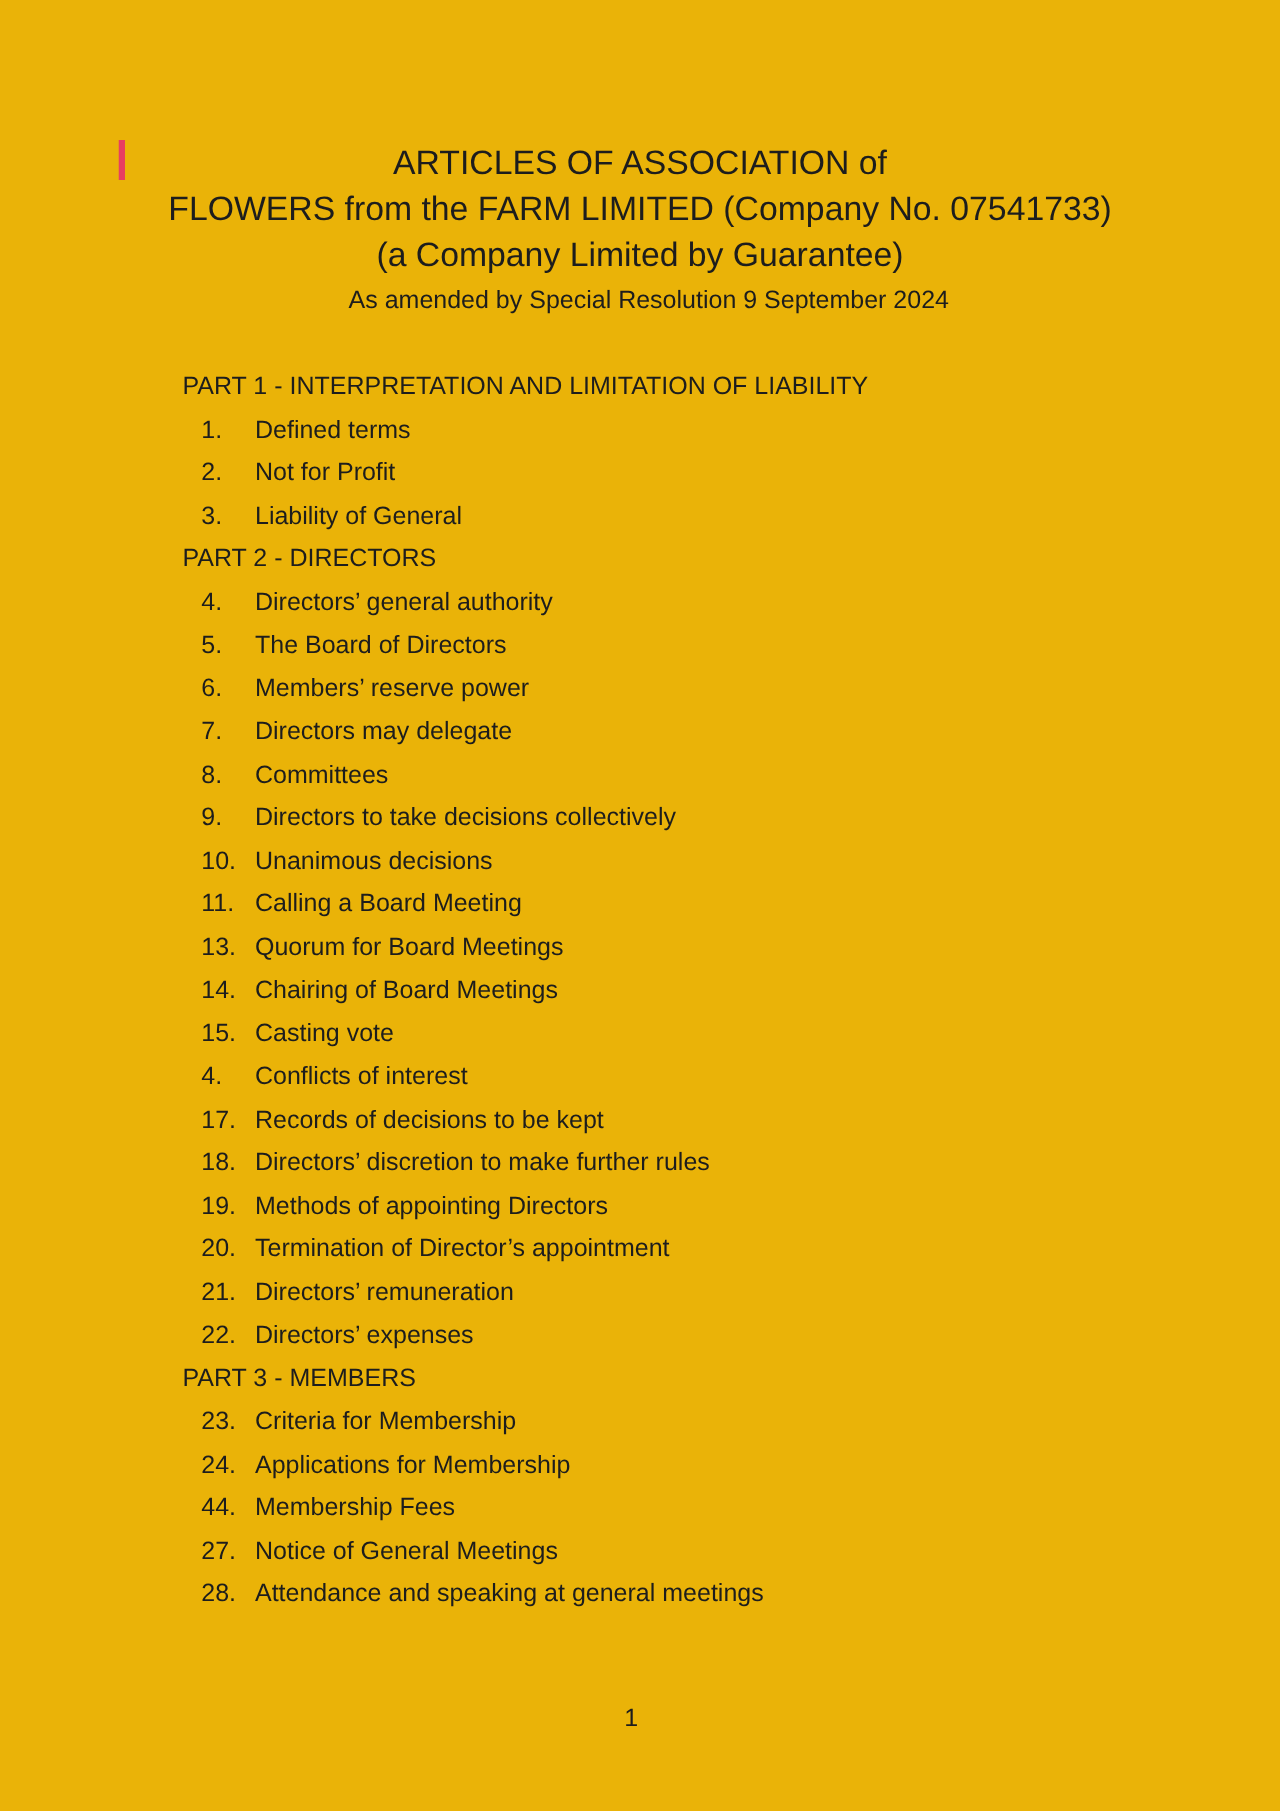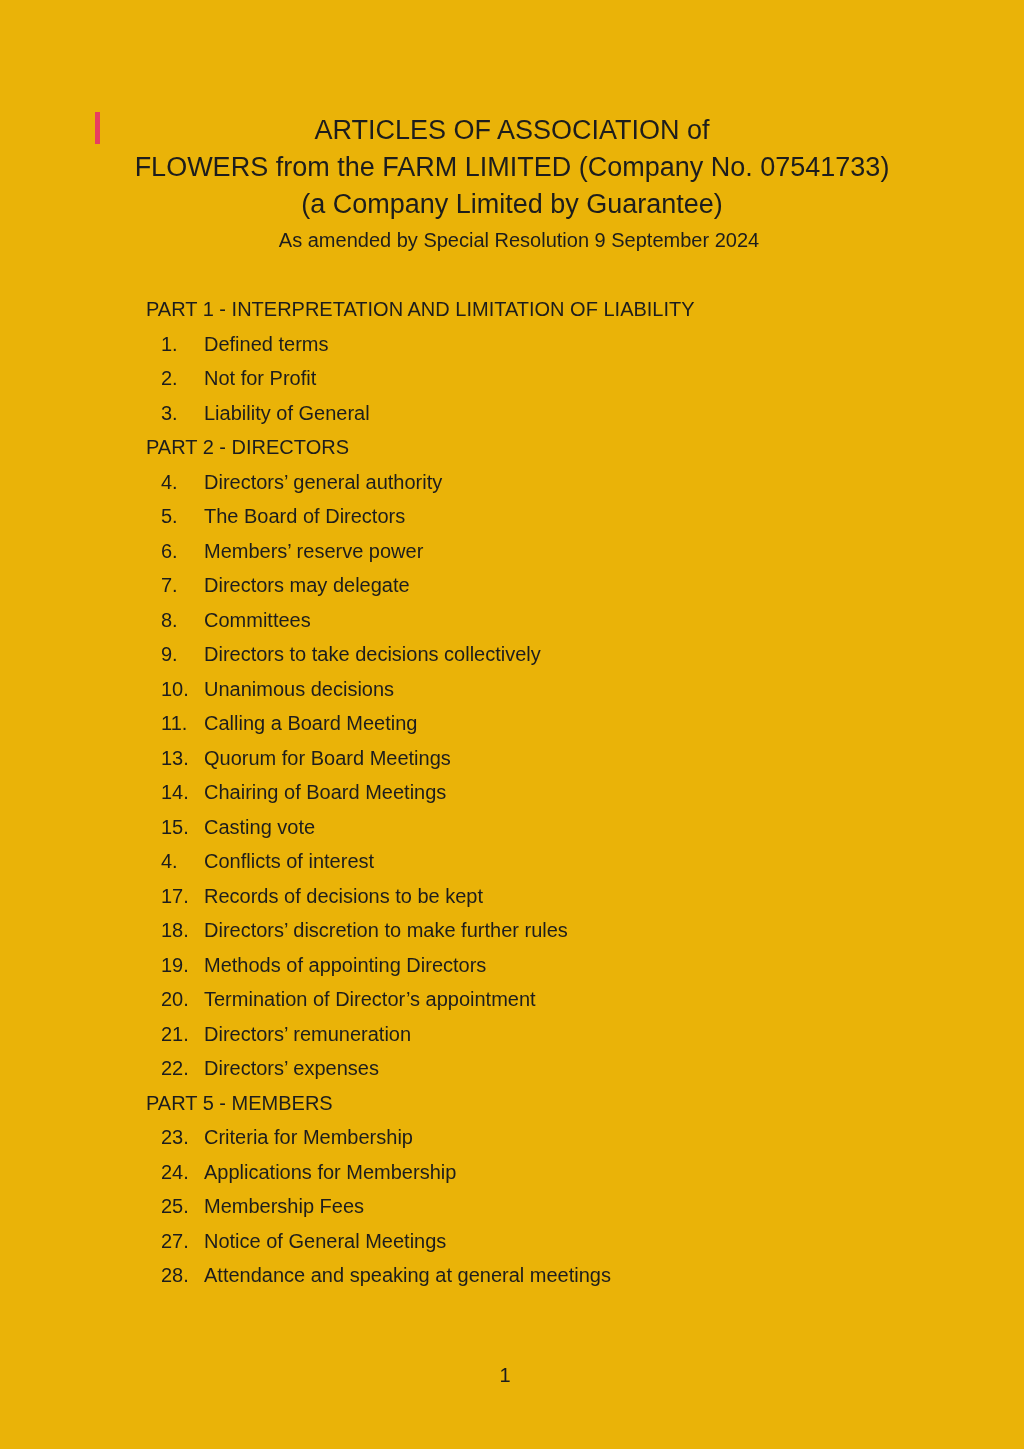--- a/index.html
+++ b/index.html
@@ -173,31 +173,31 @@
         <span class="toc-label">Termination of Director’s appointment</span>
       </div>
       <div class="toc-row toc-item">
         <span class="toc-num">21.</span>
         <span class="toc-label">Directors’ remuneration</span>
       </div>
       <div class="toc-row toc-item">
         <span class="toc-num">22.</span>
         <span class="toc-label">Directors’ expenses</span>
       </div>
-      <div class="toc-row toc-heading">PART 5 - MEMBERS</div>
+      <div class="toc-row toc-heading">PART 3 - MEMBERS</div>
       <div class="toc-row toc-item">
         <span class="toc-num">23.</span>
         <span class="toc-label">Criteria for Membership</span>
       </div>
       <div class="toc-row toc-item">
         <span class="toc-num">24.</span>
         <span class="toc-label">Applications for Membership</span>
       </div>
       <div class="toc-row toc-item">
-        <span class="toc-num">25.</span>
+        <span class="toc-num">44.</span>
         <span class="toc-label">Membership Fees</span>
       </div>
       <div class="toc-row toc-item">
         <span class="toc-num">27.</span>
         <span class="toc-label">Notice of General Meetings</span>
       </div>
       <div class="toc-row toc-item">
         <span class="toc-num">28.</span>
         <span class="toc-label">Attendance and speaking at general meetings</span>
       </div>

